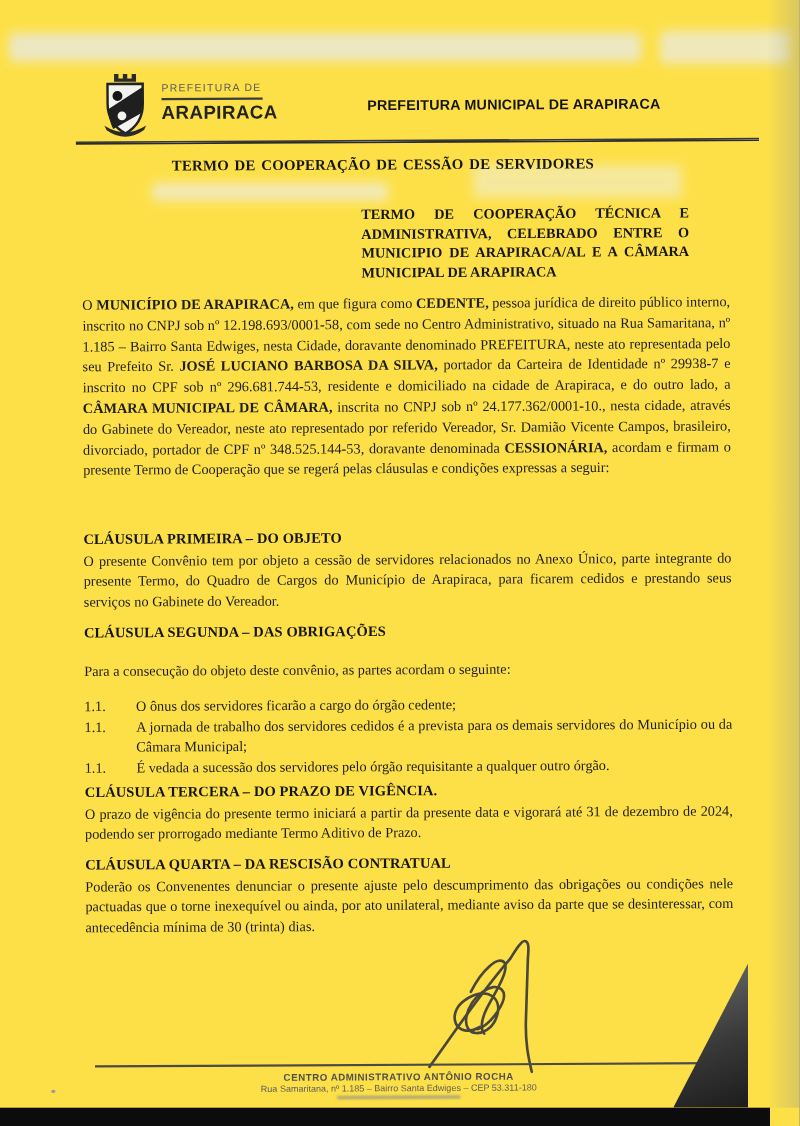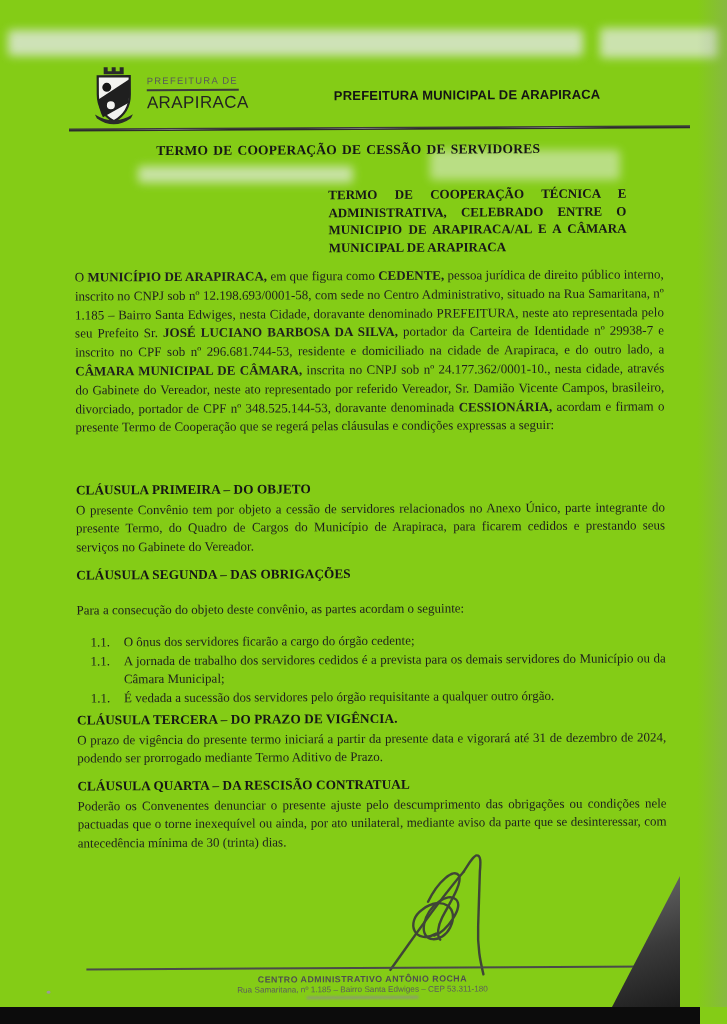--- a/index.html
+++ b/index.html
@@ -1,60 +1,60 @@
 <!DOCTYPE html>
 <html lang="pt"><head>
 <meta charset="utf-8">
 <style>
   html,body{margin:0;padding:0;background:#888;}
   .page{
     position:relative;width:727px;height:1024px;margin:0 auto;
-    background:#84cc16;overflow:hidden;
+    background:#fde047;overflow:hidden;
     font-family:"Liberation Serif", serif;color:#1e1e1e;
   }
   .scan-content{position:absolute;inset:0;transform:rotate(-0.3deg);transform-origin:50% 50%;}
   
   .ghost{position:absolute;border-radius:4px;filter:blur(5px);}
   .ghost-a{left:8px;top:30px;width:575px;height:26px;background:#e7eaed;opacity:.75;}
   .ghost-b{left:600px;top:28px;width:118px;height:30px;background:#eaecef;opacity:.7;}
   .ghost-c{left:138px;top:166px;width:215px;height:17px;background:#edeff1;opacity:.65;}
   .ghost-d{left:430px;top:150px;width:190px;height:30px;background:#eff1f2;opacity:.5;}
   .edge-shadow{position:absolute;right:0;top:0;width:30px;height:1007px;
     background:linear-gradient(to right, rgba(140,146,152,0), rgba(140,146,152,0.33));}
   .corner-shadow{position:absolute;left:612px;top:876px;width:68px;height:131px;
     background:linear-gradient(160deg,#6e6e6e 0%,#3a3a3a 55%,#1c1c1c 100%);
     clip-path:polygon(100% 0%,100% 100%,0% 100%);}
   .bottom-band{position:absolute;left:0;top:1007px;width:700px;height:17px;background:#0c0c0c;}
   
   .crest{position:absolute;left:92px;top:63px;}
   .brand{position:absolute;left:149px;top:74px;font-family:"Liberation Sans",sans-serif;}
   .brand-top{font-size:9.5px;letter-spacing:1.2px;color:#5a5a5a;}
   .brand-rule{width:92px;height:2px;background:#3b3b3b;margin:3px 0 2px 0;}
-  .brand-name{font-size:17px;font-weight:normal;color:#232323;letter-spacing:.4px;}
+  .brand-name{font-size:17px;font-weight:bold;color:#232323;letter-spacing:.4px;}
   .header-title{position:absolute;left:336px;top:88px;width:330px;
     font-family:"Liberation Sans",sans-serif;font-weight:bold;font-size:13px;
     color:#141414;letter-spacing:.2px;}
   .header-rule{position:absolute;left:71px;top:127px;width:621px;height:3px;
     background:linear-gradient(#3a3a3a 40%,#777 50%,#2c2c2c 60%);}
   
   .doc-title{position:absolute;left:0;top:142px;width:700px;text-align:center;
     font-weight:bold;font-size:13.5px;letter-spacing:.2px;word-spacing:1.5px;color:#161616;}
   .preamble{position:absolute;left:330px;top:186px;width:298px;
     font-weight:bold;font-size:13px;line-height:17.5px;text-align:justify;color:#171717;}
   .intro{position:absolute;left:76px;top:267px;width:589px;
     font-size:13px;line-height:18.8px;text-align:justify;}
   .intro .b, .b{font-weight:bold;}
   .section{position:absolute;left:76px;width:589px;font-size:13px;line-height:18.6px;}
   .sec-1{top:480px;} .sec-2{top:565px;} .sec-3{top:710px;} .sec-4{top:776px;}
   .sec-heading{font-weight:bold;font-size:13.2px;letter-spacing:.1px;color:#151515;}
   .sec-body{text-align:justify;margin-top:1px;}
   .sec-2 .sec-body{margin-top:16px;}
   .clause-list{margin-top:14px;}
   .clause-item{display:flex;align-items:flex-start;}
-  .clause-num{width:47px;flex:0 0 47px;text-align:center;}
+  .clause-num{width:47px;flex:0 0 47px;}
   .clause-text{flex:1;text-align:justify;}
   
   .signature{position:absolute;left:382px;top:848px;}
   
   .footer-rule{position:absolute;left:84px;top:967px;width:564px;height:2px;background:#4a4a4a;}
   .footer{position:absolute;left:120px;top:974px;width:480px;text-align:center;
     font-family:"Liberation Sans",sans-serif;color:#4f4f4f;}
   .footer-line1{font-size:8.8px;font-weight:bold;letter-spacing:.5px;}
   .footer-line2{font-size:8.2px;color:#5c5c5c;margin-top:1px;}
   .footer-partial{width:112px;height:3px;margin:2px auto 0;background:#8d8d8d;

